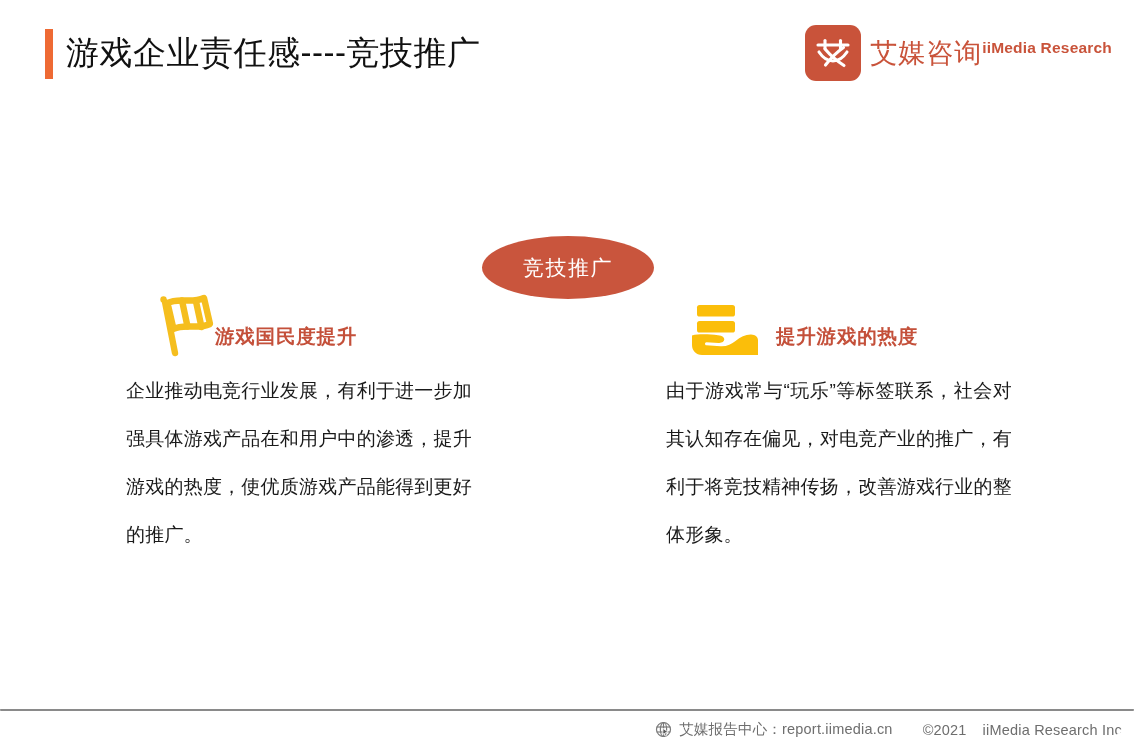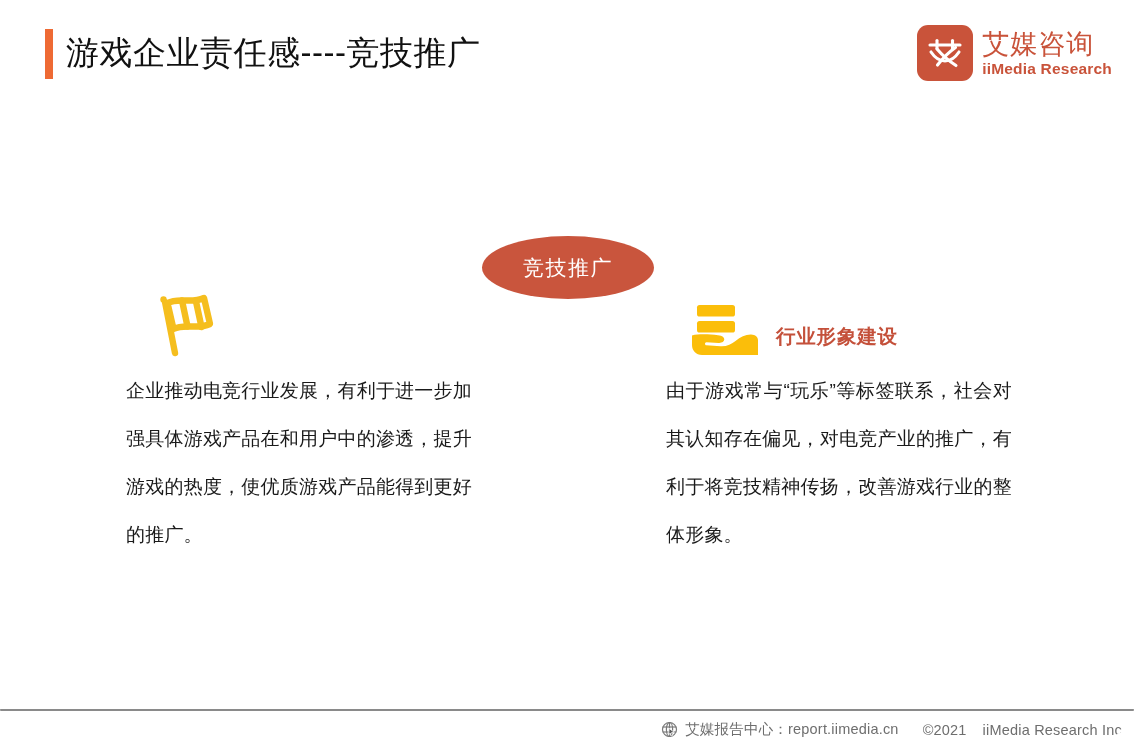--- a/index.html
+++ b/index.html
@@ -53,21 +53,20 @@
     height: 56px;
     border-radius: 11px;
     background: #C9533A;
     display: flex;
     align-items: center;
     justify-content: center;
   }
   #logo-mark svg { display: block; }
   #logo-text {
     display: flex;
-    flex-direction: column;
     justify-content: center;
   }
   #logo-cn {
     font-size: 27px;
     line-height: 30px;
     color: #C9533A;
     letter-spacing: 1px;
     font-weight: 500;
   }
   #logo-en {
@@ -166,21 +165,21 @@
     justify-content: flex-end;
     padding-right: 12px;
     box-sizing: border-box;
     gap: 7px;
     color: #6e6e6e;
     font-size: 14.5px;
   }
   #footer-globe-icon { display: flex; align-items: center; }
   #footer-globe-icon svg { display: block; }
   #footer-site { letter-spacing: 0.2px; }
-  #footer-copyright { margin-left: 17px; letter-spacing: 0.2px; }
+  #footer-copyright { margin-left: 23px; letter-spacing: 0.2px; }
   #footer-company { margin-left: 9px; letter-spacing: 0.2px; }
 </style>
 </head>
 <body>
 
 <div id="slide">
 
   <div id="header-accent-bar"></div>
   <div id="page-title">游戏企业责任感----竞技推广</div>
 
@@ -213,36 +212,37 @@
         <svg width="74" height="66" viewBox="0 0 74 66" aria-hidden="true">
           <g fill="none" stroke="#F5BE1E" stroke-width="6.4" stroke-linecap="round" stroke-linejoin="round">
             <path d="M13 10 L23 61"></path>
             <circle cx="11.5" cy="7.5" r="3.2" fill="#F5BE1E" stroke="none"></circle>
             <path d="M15.5 11 C27 5, 39 12, 52 6 L58 32 C45 38, 33 31, 21.5 37 Z"></path>
             <path d="M30 8.5 L35.5 34.5"></path>
             <path d="M44 9.5 L49.5 35"></path>
           </g>
         </svg>
       </div>
+      <div class="branch-title">游戏国民度提升</div>
     </div>
     <div class="branch-body">企业推动电竞行业发展，有利于进一步加强具体游戏产品在和用户中的渗透，提升游戏的热度，使优质游戏产品能得到更好的推广。</div>
   </div>
 
   <div class="branch" id="branch-right">
     <div class="branch-head">
       <div class="branch-icon">
         <svg width="72" height="52" viewBox="0 0 72 52" aria-hidden="true">
           <g fill="#FBBE0A">
             <rect x="9" y="1" width="38" height="11.5" rx="2.6"></rect>
             <rect x="9" y="17" width="38" height="11.5" rx="2.6"></rect>
             <path d="M4 31.5 C12 29.5, 22 30.5, 30 31.2 C34.5 31.6, 36.5 33.6, 36.3 35.6 C36.1 37.7, 34.1 39.1, 30.6 38.9 L18.5 38.2 C16.6 38.1, 16.5 41.1, 18.4 41.3 L32.5 42.3 C38.5 42.7, 43.5 40.3, 47.5 37 C52.5 32.9, 57.5 30.5, 63 30.6 C67.5 30.7, 70 33.2, 70 36.3 L70 51 L14 51 C8 51, 4 46.5, 4 41 Z"></path>
           </g>
         </svg>
       </div>
-      <div class="branch-title">行业形象建设</div>
+      <div class="branch-title">提升游戏的热度</div>
     </div>
     <div class="branch-body">由于游戏常与“玩乐”等标签联系，社会对其认知存在偏见，对电竞产业的推广，有利于将竞技精神传扬，改善游戏行业的整体形象。</div>
   </div>
 
   <div id="footer-divider"></div>
   <div id="footer">
     <span id="footer-globe-icon">
       <svg width="17" height="17" viewBox="0 0 17 17" aria-hidden="true">
         <g fill="none" stroke="#7a7a7a" stroke-width="1.2">
           <circle cx="8.5" cy="8.5" r="7"></circle>

